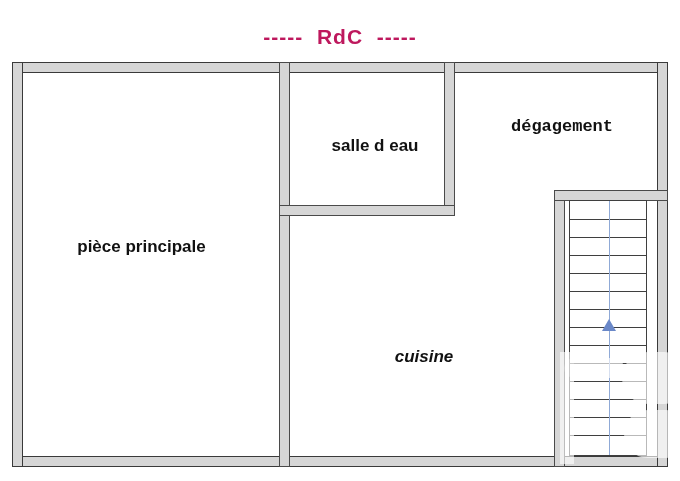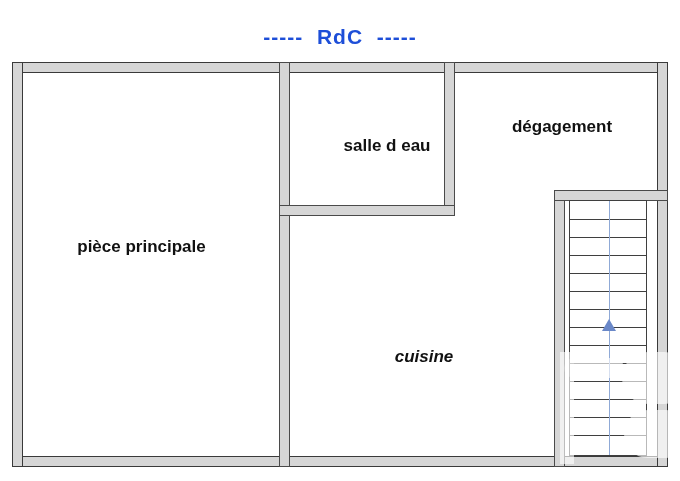--- a/index.html
+++ b/index.html
@@ -20,21 +20,21 @@
 
   
   #plan-title {
     position: absolute;
     left: 0;
     top: 25px;
     width: 680px;
     text-align: center;
     font-size: 21px;
     font-weight: bold;
-    color: #1d4ed8;
+    color: #be185d;
     letter-spacing: 1px;
     white-space: pre;
   }
 
   
   .wall {
     position: absolute;
     background: #d6d6d6;
     border: 1px solid #3a3a3a;
     box-sizing: border-box;
@@ -152,19 +152,19 @@
     <g fill="#ffffff" fill-opacity="0.88">
       <path d="M22,6 h40 a10,10 0 0 1 0,20 h-40 a10,10 0 0 1 0,-20 z"></path>
       <path d="M8,0 h14 v112 h-14 z"></path>
       <path d="M96,0 h16 a26,26 0 0 1 0,52 h-16 a26,26 0 0 1 0,-52 z"></path>
       <path d="M96,58 h18 a24,24 0 0 1 0,48 h-18 a24,24 0 0 1 0,-48 z"></path>
     </g>
   </svg>
 
   <div class="room-label" style="left:23px;  top:237px; width:237px;">pièce principale</div>
 
-  <div class="room-label" style="left:290px; top:136px; width:170px;margin-left:12px;">salle d eau</div>
+  <div class="room-label" style="left:290px; top:136px; width:170px;">salle d eau</div>
 
-  <div class="room-label" style="left:455px; top:117px; width:214px;">dégagement</div>
+  <div class="room-label" style="left:455px; top:117px; width:214px;font-family:Liberation Mono, monospace;">dégagement</div>
 
   <div class="room-label" style="left:290px; top:347px; width:268px;font-style:italic;">cuisine</div>
 
 </div>
 
 </body></html>

